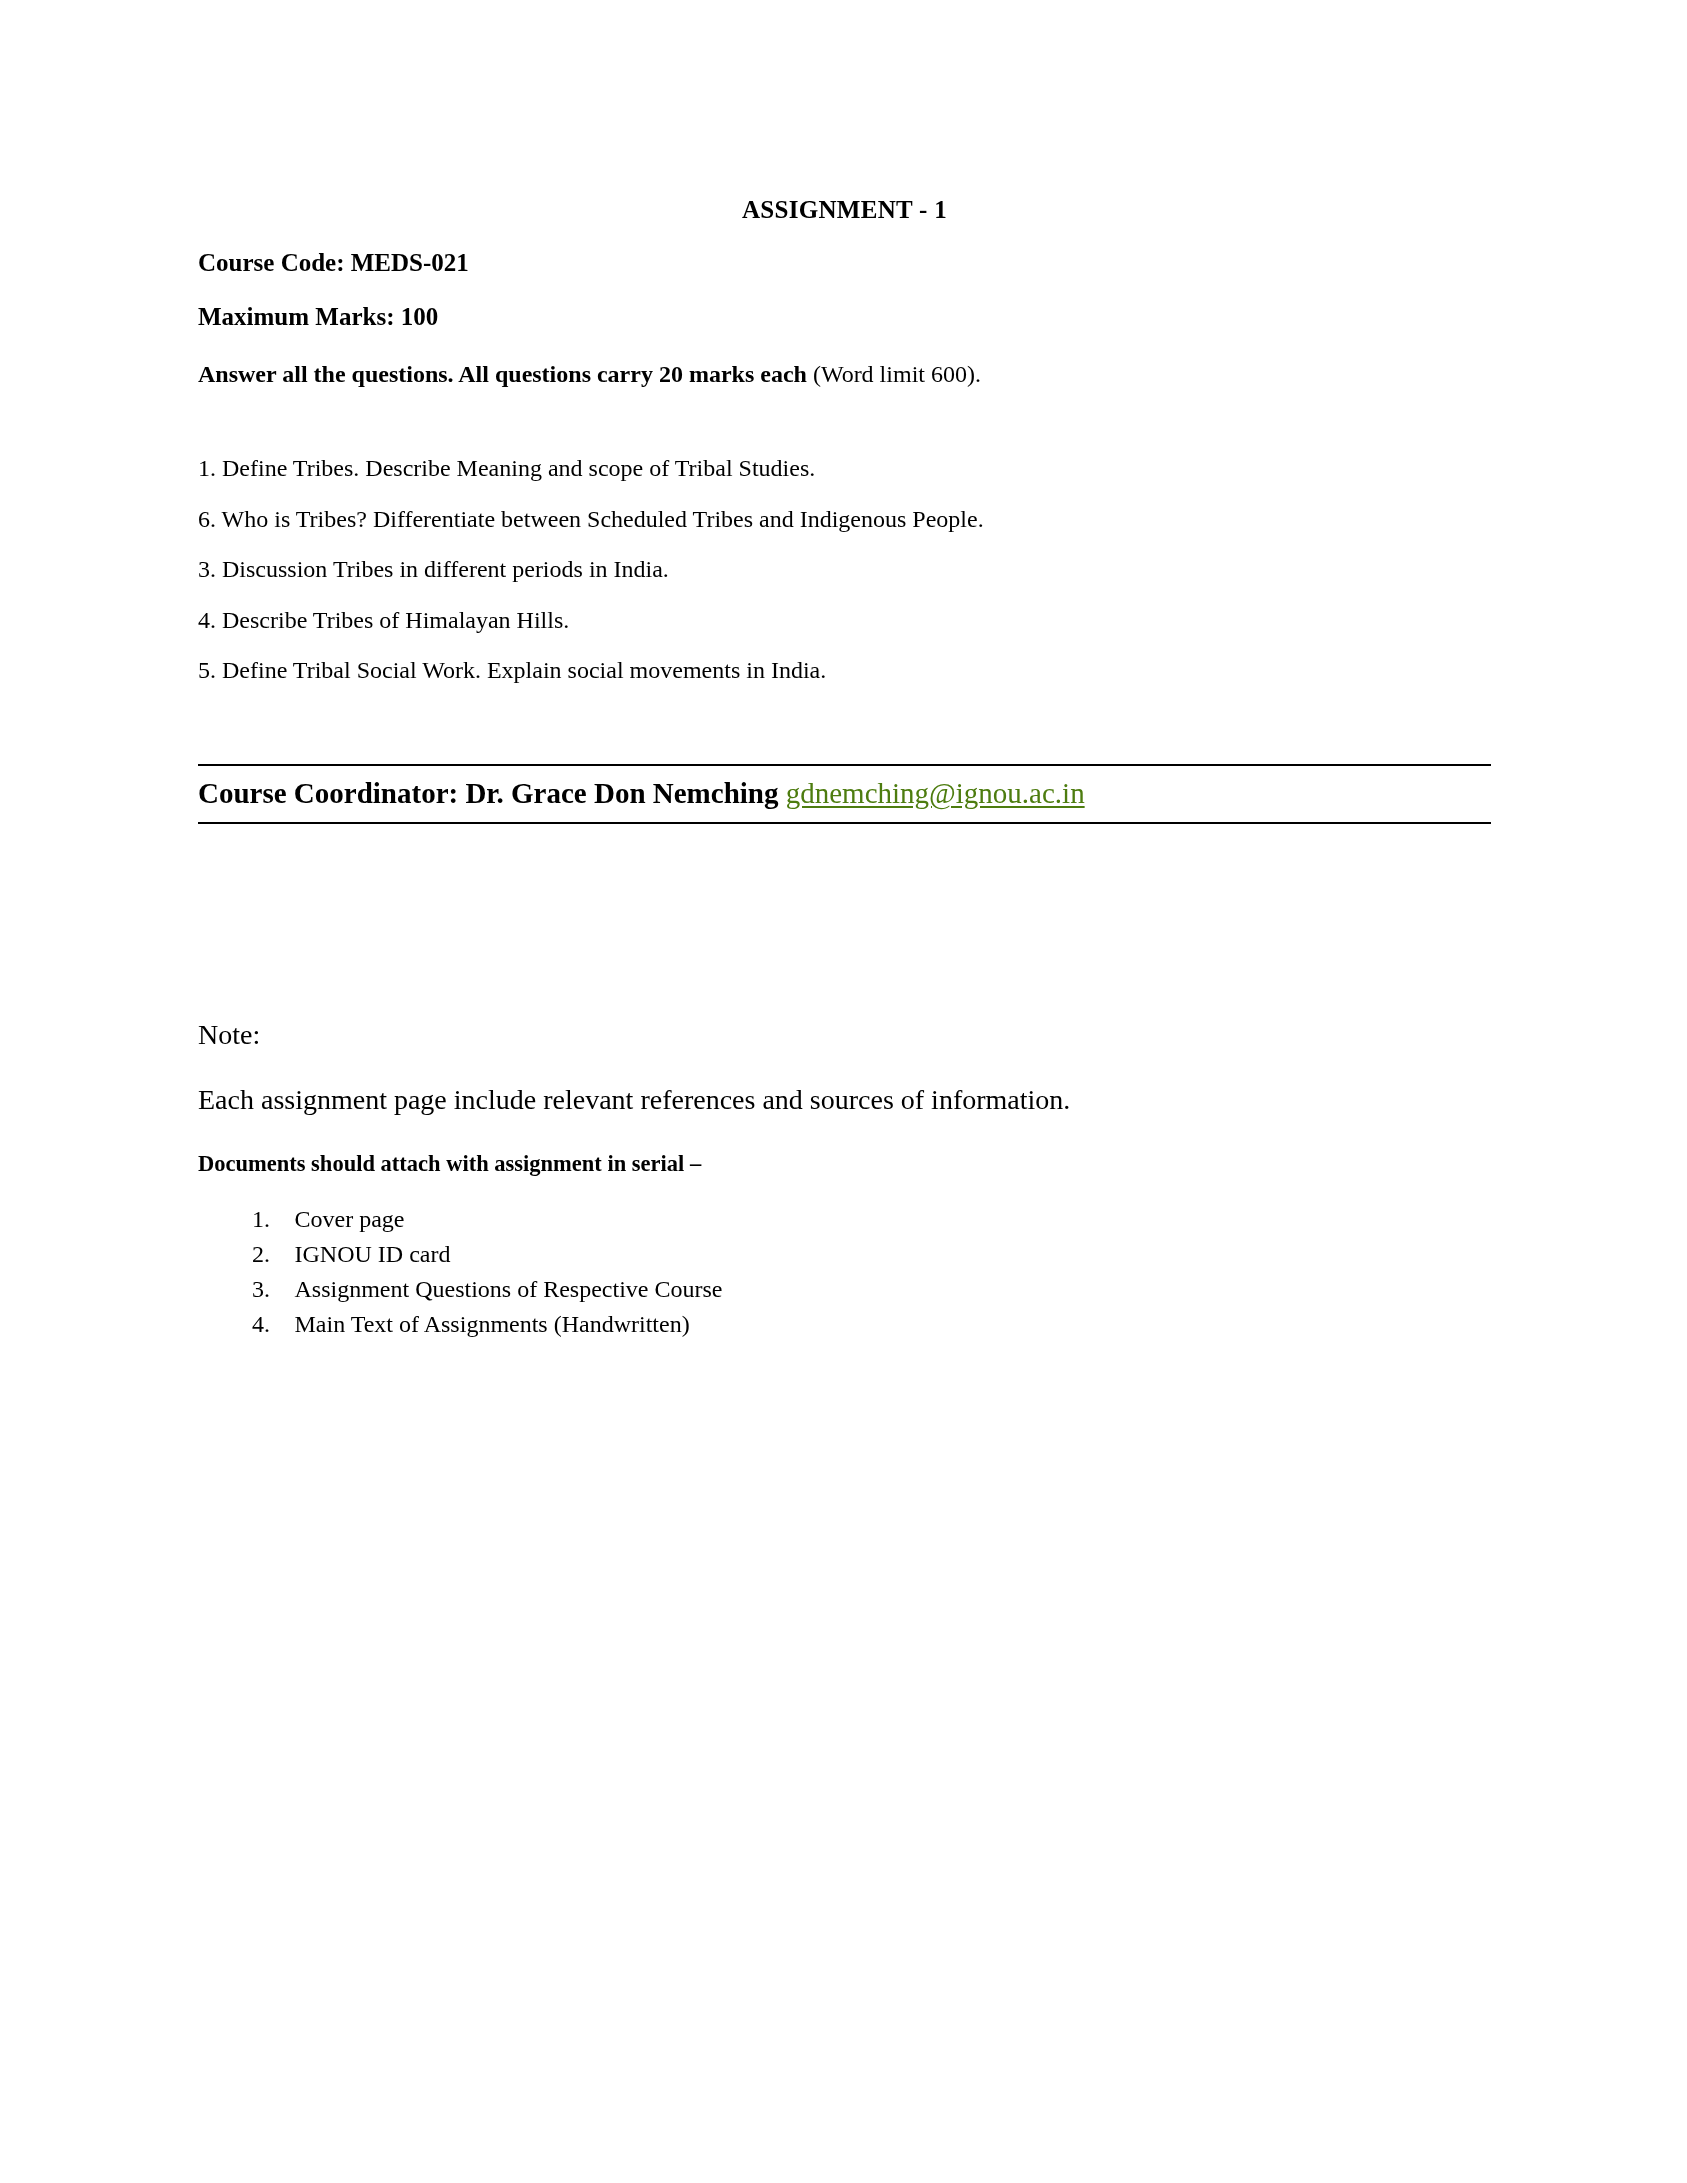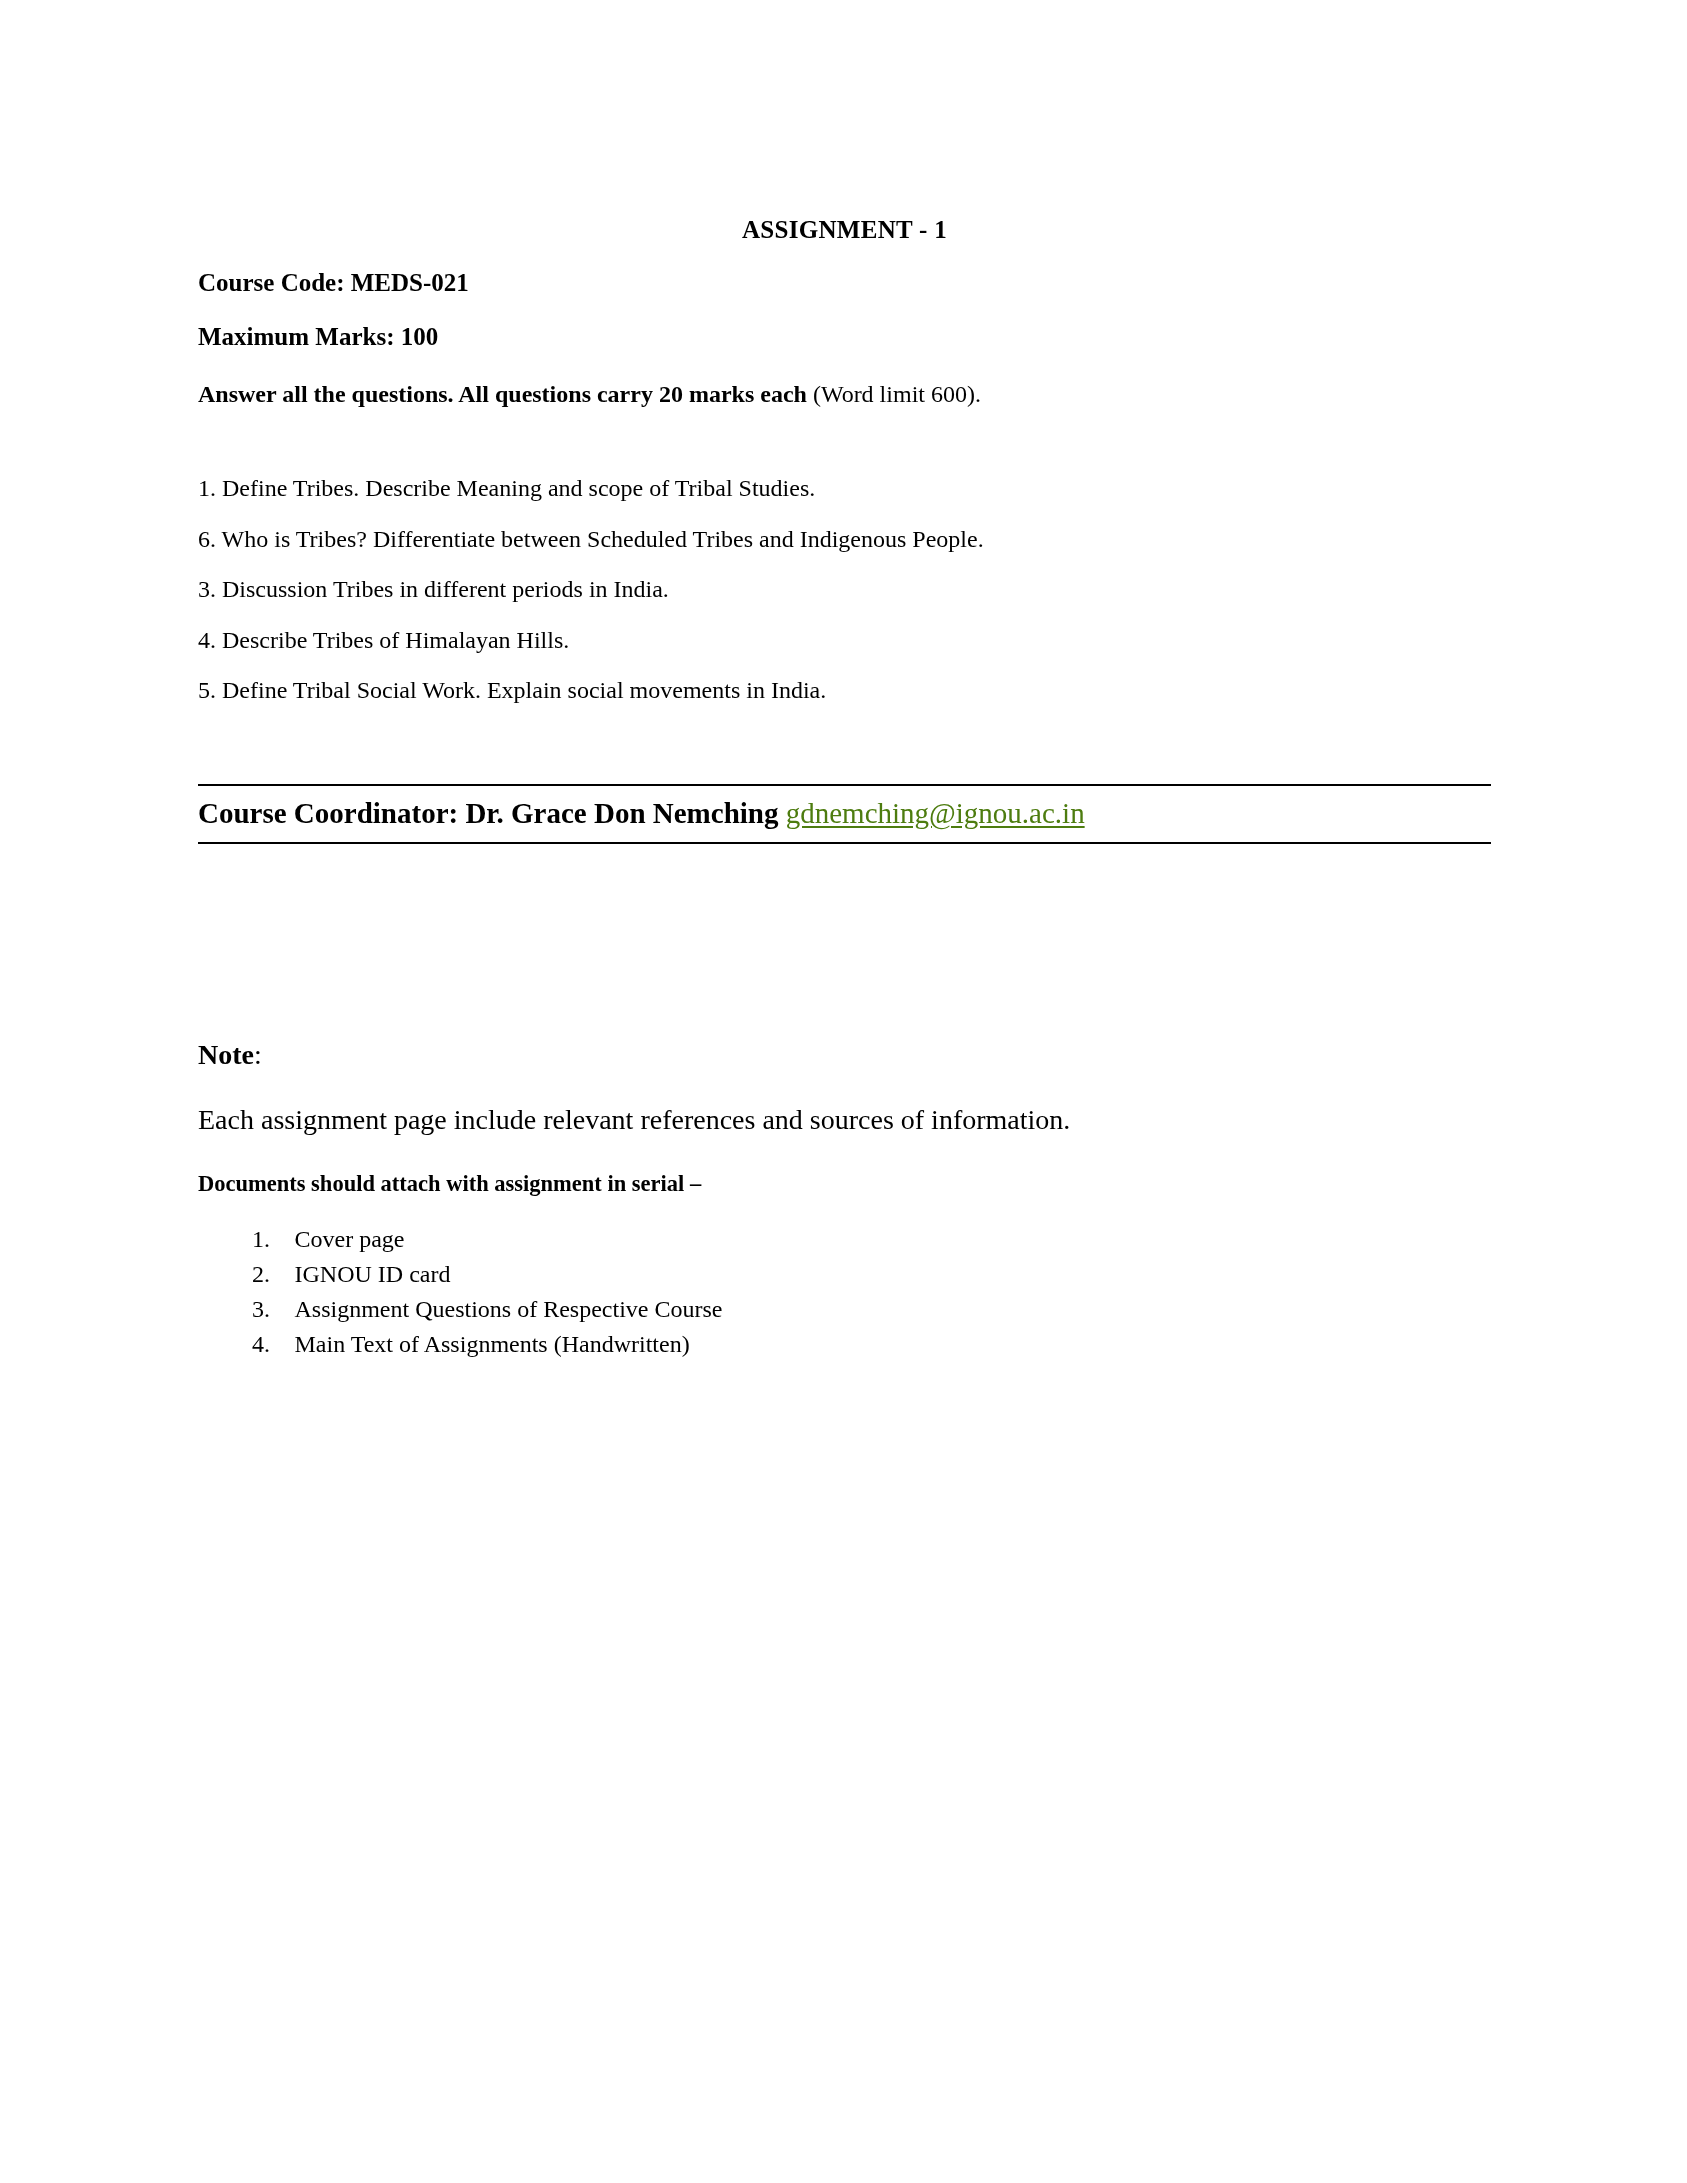--- a/index.html
+++ b/index.html
@@ -11,21 +11,20 @@
 
   .page {
     position: relative;
     width: 1687px;
     height: 1881px;
     background: #ffffff;
     font-family: "Liberation Serif", "DejaVu Serif", serif;
     color: #000000;
     box-sizing: border-box;
     overflow: hidden;
-    margin-top: 20px;
   }
 
   
   .content {
     position: absolute;
     left: 198px;
     top: 0;
     width: 1293px;
   }
 
@@ -91,21 +90,21 @@
     text-decoration: underline;
     text-underline-offset: 2.6px;
   }
 
   .note-heading {
     font-size: 28px;
     margin: 0;
     padding-top: 194px;
     line-height: 1.2;
   }
-  .note-heading .bold { font-weight: bold; text-align: right; }
+  .note-heading .bold { font-weight: normal; text-align: right; }
   .note-heading .colon { font-weight: normal; }
 
   .note-body {
     font-size: 28px;
     font-weight: normal;
     line-height: 1.2;
     margin: 0;
     padding-top: 31px;
     white-space: nowrap;
   }

